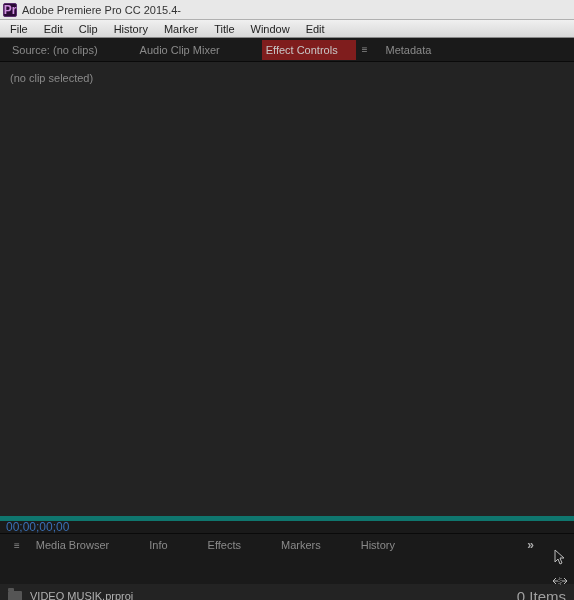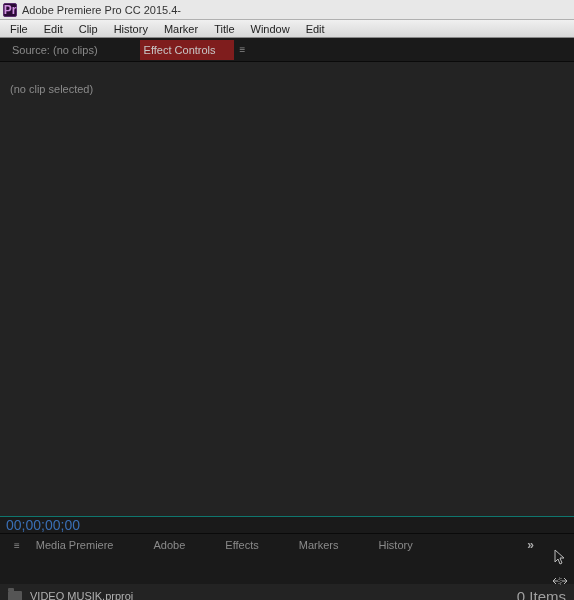--- a/index.html
+++ b/index.html
@@ -85,33 +85,33 @@
   
   .effect-body {
     background: #232323;
     height: 454px;
     padding: 6px 10px;
     position: relative;
   }
   .noclip {
     color: #8a8a8a;
     font-size: 11px;
-    margin-top: 15px;
+    margin-top: 4px;
   }
 
   
   .timecode-row {
     height: 18px;
     background: #1a1a1a;
     display: flex;
     align-items: center;
     padding: 0 6px;
     color: #3a6fb5;
-    font-size: 14px;
-    border-top: 1px solid #0f766e;
+    font-size: 12px;
+    border-top: 5px solid #0f766e;
     border-bottom: 1px solid #0a0a0a;
   }
 
   
   .lower-tabs {
     height: 22px;
     background: #1a1a1a;
     display: flex;
     align-items: center;
     padding: 0 8px;
@@ -220,36 +220,38 @@
   <div class="menu-item">Clip</div>
   <div class="menu-item">History</div>
   <div class="menu-item">Marker</div>
   <div class="menu-item">Title</div>
   <div class="menu-item">Window</div>
   <div class="menu-item">Edit</div>
 </div>
 
 <div class="panel-tabs">
   <div class="panel-tab">Source: (no clips)</div>
+  <div class="panel-tab" style="padding-left:24px">Audio Clip Mixer</div>
   <div class="panel-tab active" style="margin-left:24px">Effect Controls</div>
   <div class="tab-menu-icon">≡</div>
+  <div class="panel-tab" style="padding-left:12px">Metadata</div>
 </div>
 
 <div class="effect-body">
   <div class="noclip">(no clip selected)</div>
 </div>
 
 <div class="timecode-row">
   <span>00;00;00;00</span>
 </div>
 
 <div class="lower-tabs">
   <div class="tab-menu-icon">≡</div>
-  <div class="lower-tab" style="padding-left:10px">Media Premiere</div>
-  <div class="lower-tab" style="padding-left:22px">Adobe</div>
+  <div class="lower-tab" style="padding-left:10px">Media Browser</div>
+  <div class="lower-tab" style="padding-left:22px">Info</div>
   <div class="lower-tab" style="padding-left:22px">Effects</div>
   <div class="lower-tab" style="padding-left:22px">Markers</div>
   <div class="lower-tab" style="padding-left:22px">History</div>
   <div class="overflow-chevron">»</div>
 </div>
 
 <div class="project-body">
   <div class="folder-icon"></div>
   <div class="proj-file">VIDEO MUSIK.prproj</div>
   <div class="items-count">0 Items</div>

